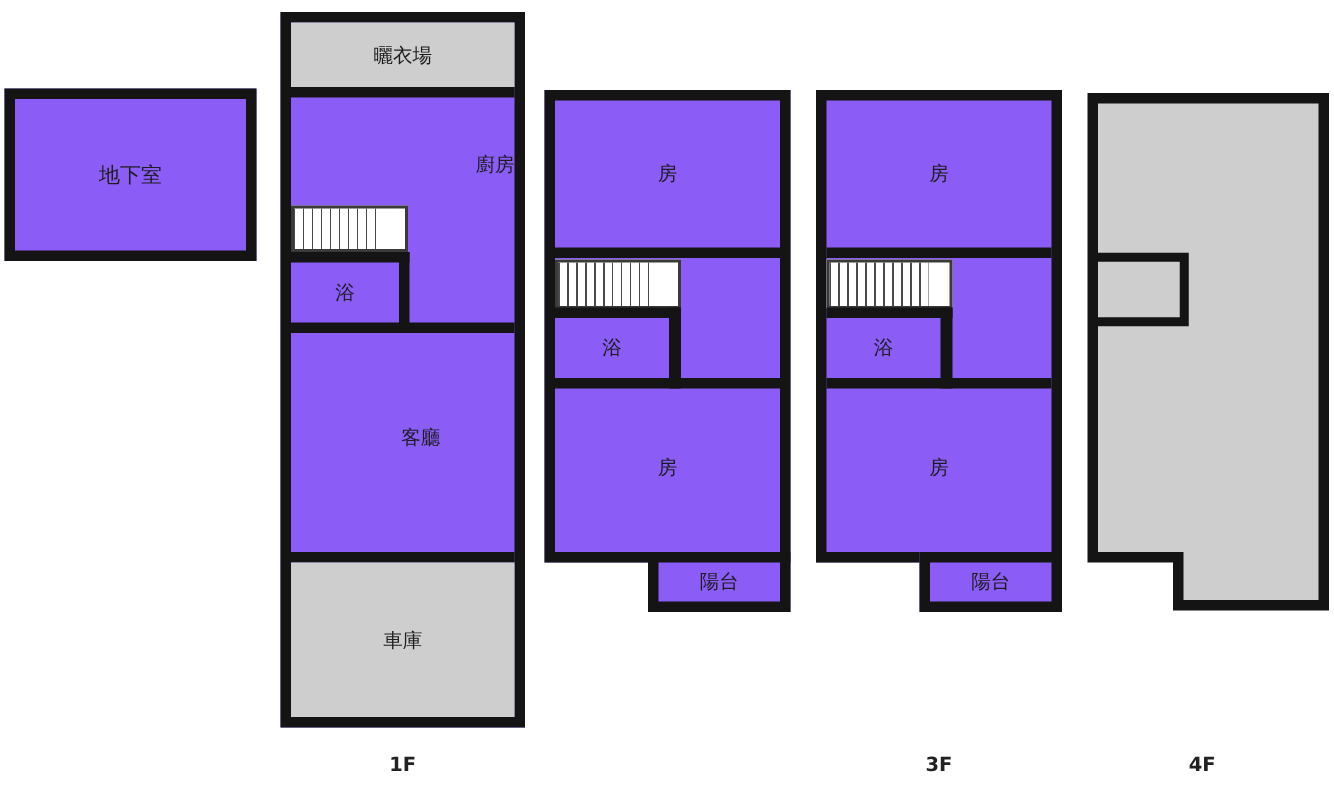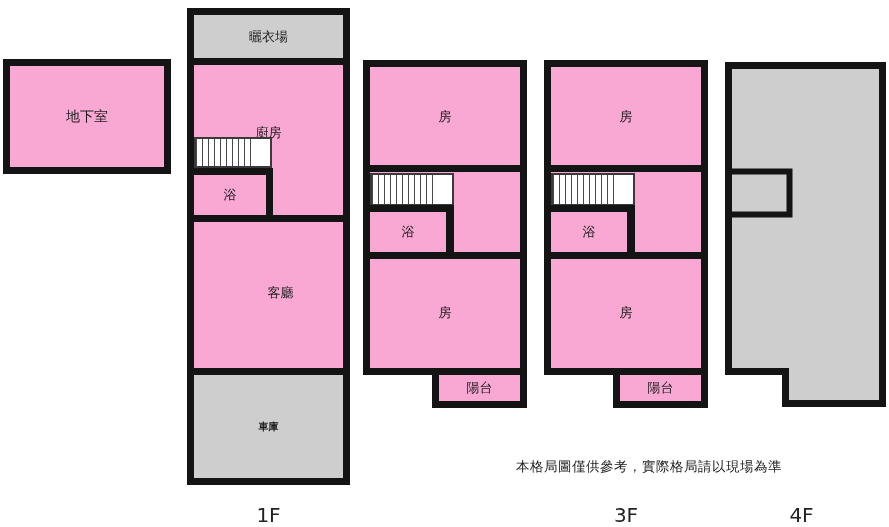--- a/index.html
+++ b/index.html
@@ -12,30 +12,30 @@
   html,body{margin:0;padding:0;background:#fff;}
   #canvas{
     position:relative;
     width:889px;height:527px;
     background:var(--background);
     font-family:"DejaVu Sans", sans-serif;
     color:var(--text);
     overflow:hidden;
   }
   .abs{position:absolute;}
-  .room-box{position:absolute;border:7px solid var(--wall);background:#f9a8d4;box-sizing:border-box;}
+  .room-box{position:absolute;border:7px solid var(--wall);background:#8b5cf6;box-sizing:border-box;}
   .inner{position:absolute;inset:0;}
   .wall{position:absolute;background:var(--wall);}
   .lbl{position:absolute;left:0;right:0;text-align:center;font-size:13px;color:var(--text);line-height:20px;height:20px;}
   .shade{background:var(--shaded);}
   .stairs{position:absolute;border:2px solid #3a3a3a;background:#fff;box-sizing:border-box;}
   .treads{position:absolute;top:0;bottom:0;left:0;
     background:repeating-linear-gradient(90deg, var(--stair-line) 0px, var(--stair-line) 1px, transparent 1px, transparent 6px);}
   .flex-center{display:flex;align-items:center;justify-content:center;}
-  .floor-label{position:absolute;top:503px;height:20px;text-align:center;font-size:20px;color:#222;}
+  .floor-label{position:absolute;top:503px;height:20px;text-align:center;font-size:13px;color:#222;font-weight:bold;}
   .disclaimer{position:absolute;font-size:13.5px;letter-spacing:0.5px;color:#222;white-space:nowrap;}
 </style>
 </head>
 <body>
 
 <div id="canvas">
 
   <div class="room-box" style="left:3px;top:59px;width:168px;height:115px;padding-left:24px;">
     <div class="inner flex-center">
       <span style="font-size:14px;">地下室</span>
@@ -43,40 +43,40 @@
   </div>
 
   <div class="room-box" style="left:187px;top:8px;width:163px;height:477px;">
     <div class="inner">
 
       <div class="abs shade flex-center" style="left:0;right:0;top:0;height:43px;">
         <span style="font-size:13px;">曬衣場</span>
       </div>
       <div class="wall" style="left:0;right:0;top:43px;height:7px;"></div>
 
-      <div class="lbl" style="top:108px;">廚房</div>
+      <div class="lbl" style="top:86px;text-align:right;">廚房</div>
 
       <div class="stairs" style="left:0;top:122px;width:78px;height:31px;">
         <div class="treads" style="width:60px;"></div>
       </div>
 
       <div class="wall" style="left:0;top:153px;width:79px;height:7px;"></div>
       <div class="wall" style="left:72px;top:153px;width:7px;height:54px;"></div>
       <div class="abs flex-center" style="left:0;top:160px;width:72px;height:40px;">
         <span style="font-size:13px;">浴</span>
       </div>
 
       <div class="wall" style="left:0;right:0;top:200px;height:7px;"></div>
 
       <div class="lbl" style="top:268px;margin-left:24px;">客廳</div>
 
       <div class="wall" style="left:0;right:0;top:353px;height:7px;"></div>
 
       <div class="abs shade flex-center" style="left:0;right:0;top:360px;bottom:0;">
-        <span style="font-size:10px;font-weight:bold;">車庫</span>
+        <span style="font-size:13px;">車庫</span>
       </div>
     </div>
   </div>
 
   <div class="room-box" style="left:363px;top:60px;width:164px;height:315px;">
     <div class="inner">
       <div class="lbl" style="top:40px;">房</div>
       <div class="wall" style="left:0;right:0;top:98px;height:7px;"></div>
 
       <div class="stairs" style="left:0;top:106px;width:84px;height:33px;">
@@ -124,15 +124,14 @@
 
   <svg class="abs" style="left:722px;top:59px;" width="167" height="351" viewBox="0 0 167 351">
     <path d="M6.5 6.5 H160.5 V344.5 H63.5 V312.5 H6.5 Z" fill="var(--shaded)" stroke="var(--wall)" stroke-width="7"></path>
     <rect x="6.5" y="112.5" width="61" height="43" fill="none" stroke="var(--wall)" stroke-width="6"></rect>
   </svg>
 
   <div class="floor-label" style="left:187px;width:163px;">1F</div>
   <div class="floor-label" style="left:544px;width:164px;">3F</div>
   <div class="floor-label" style="left:718px;width:167px;">4F</div>
 
-  <div class="disclaimer" style="left:516px;top:458px;">本格局圖僅供參考，實際格局請以現場為準</div>
 
 </div>
 
 </body></html>

